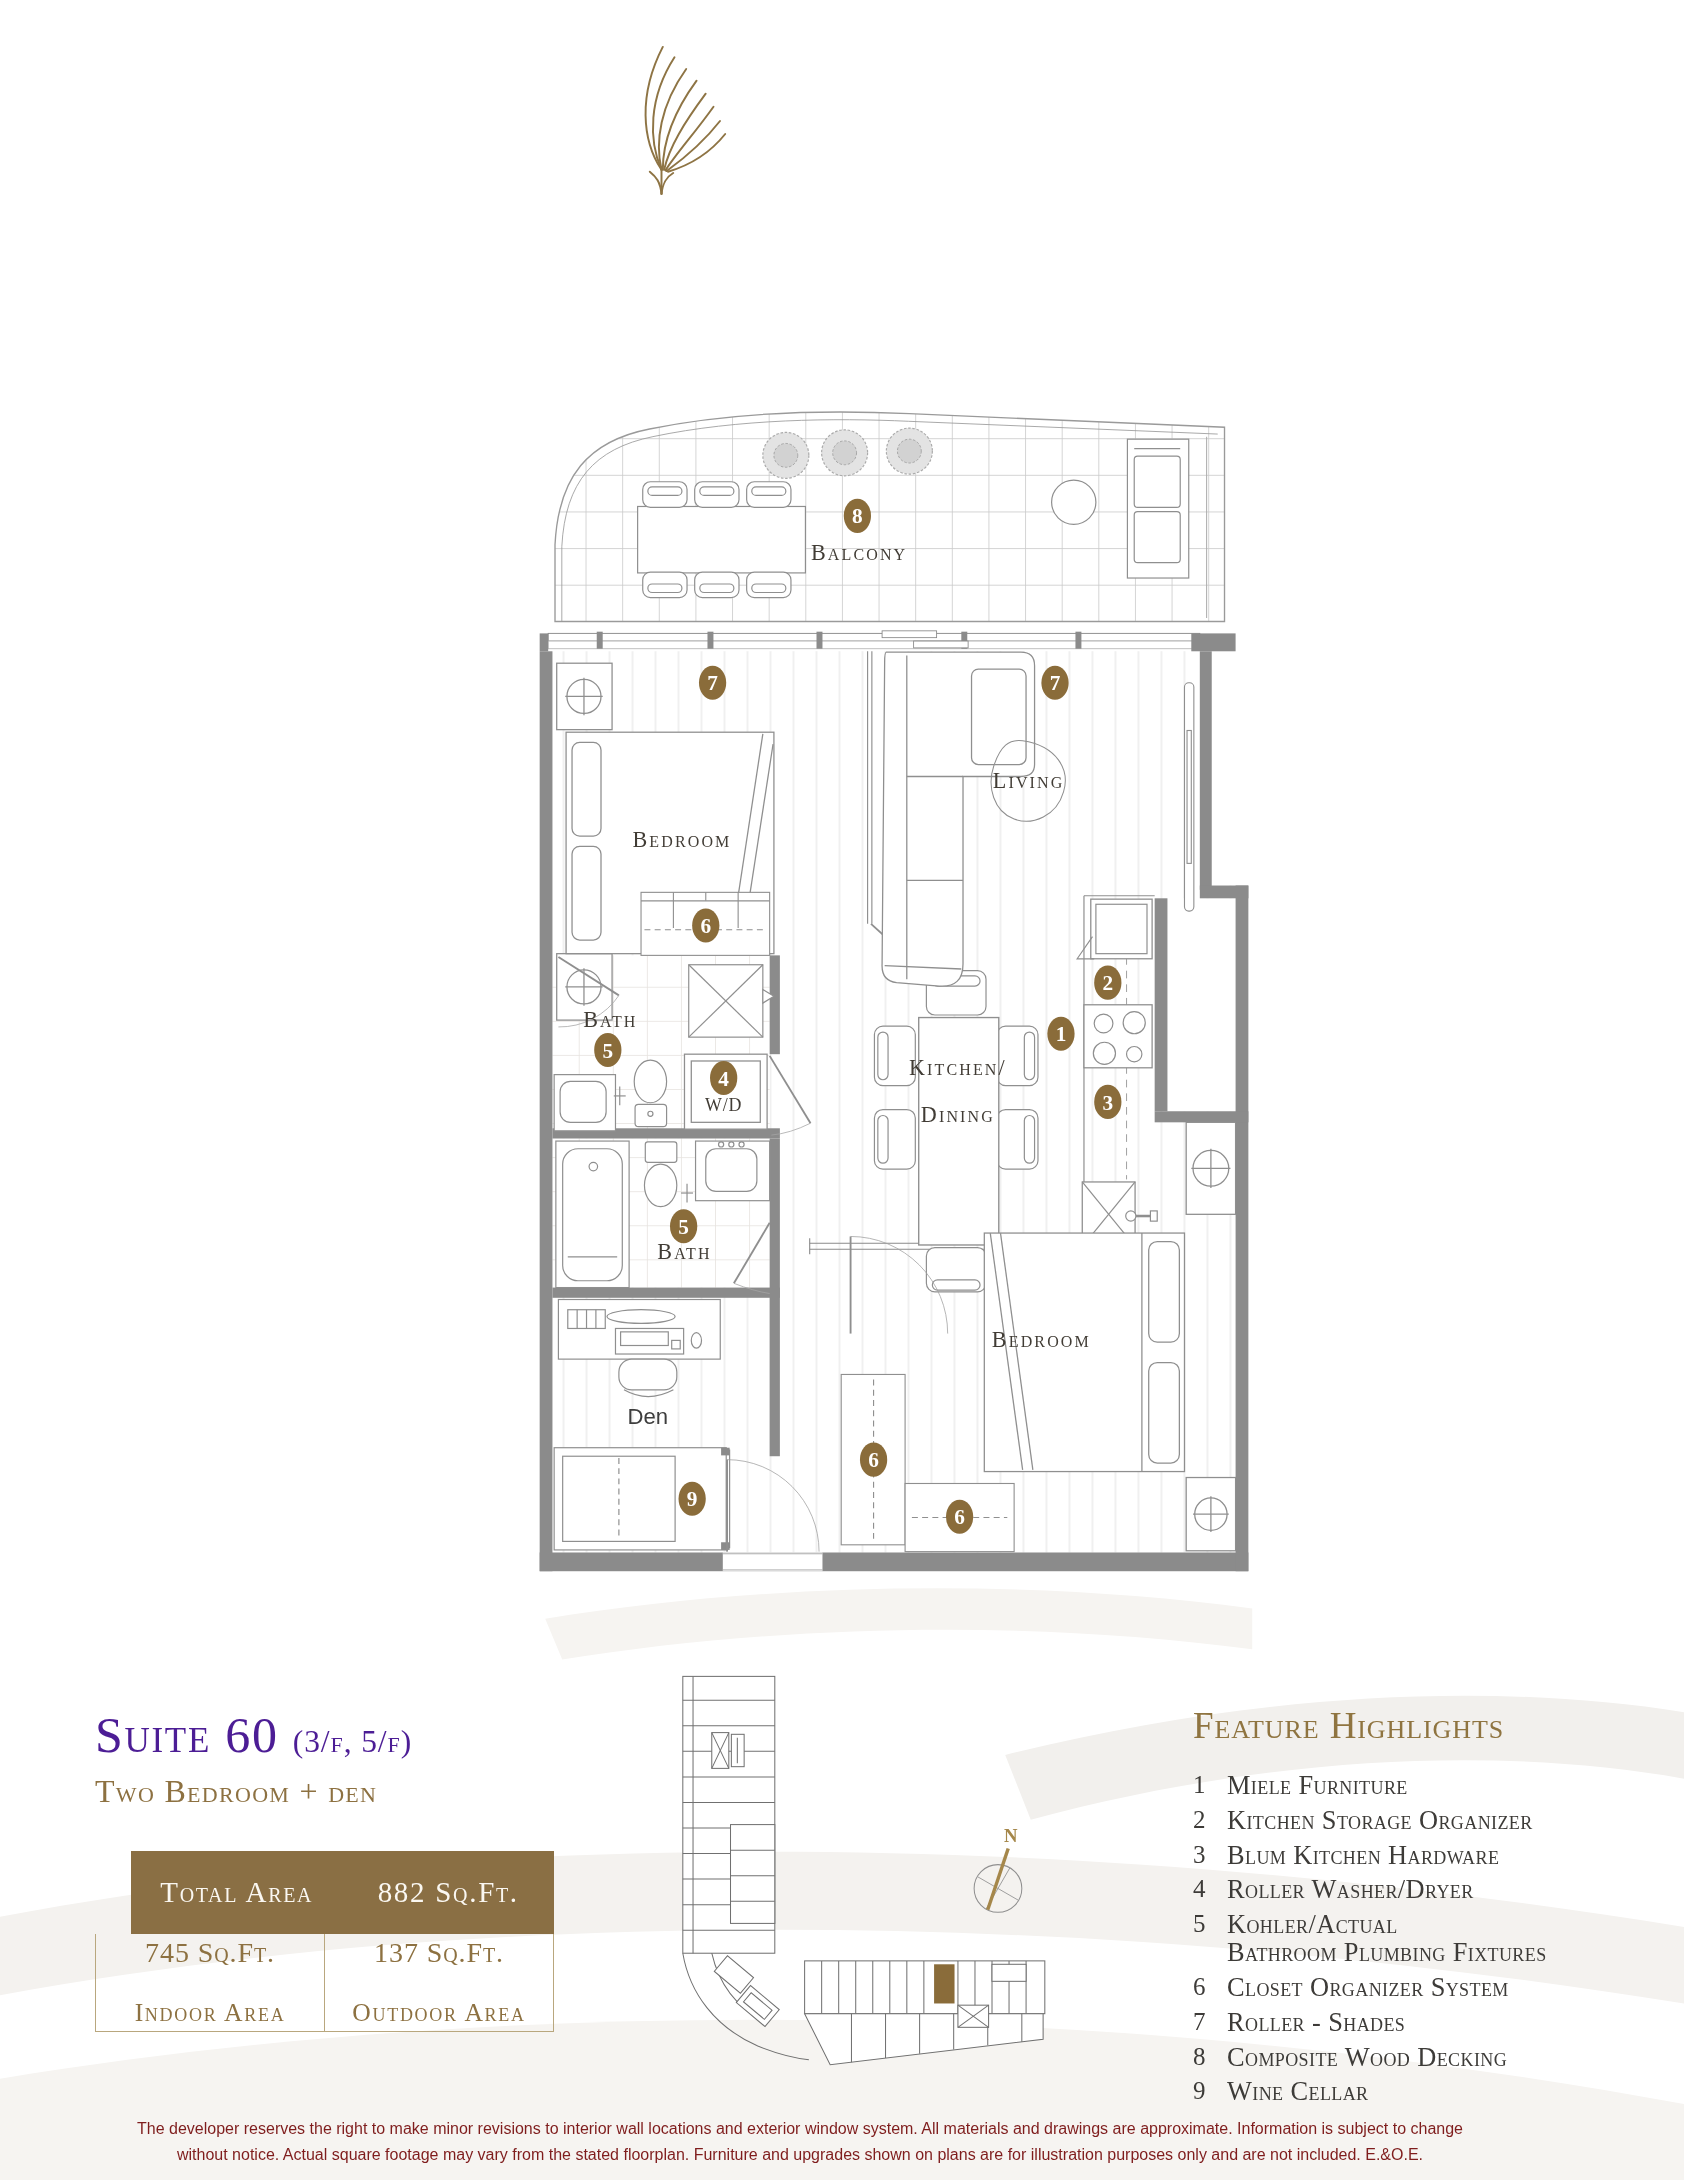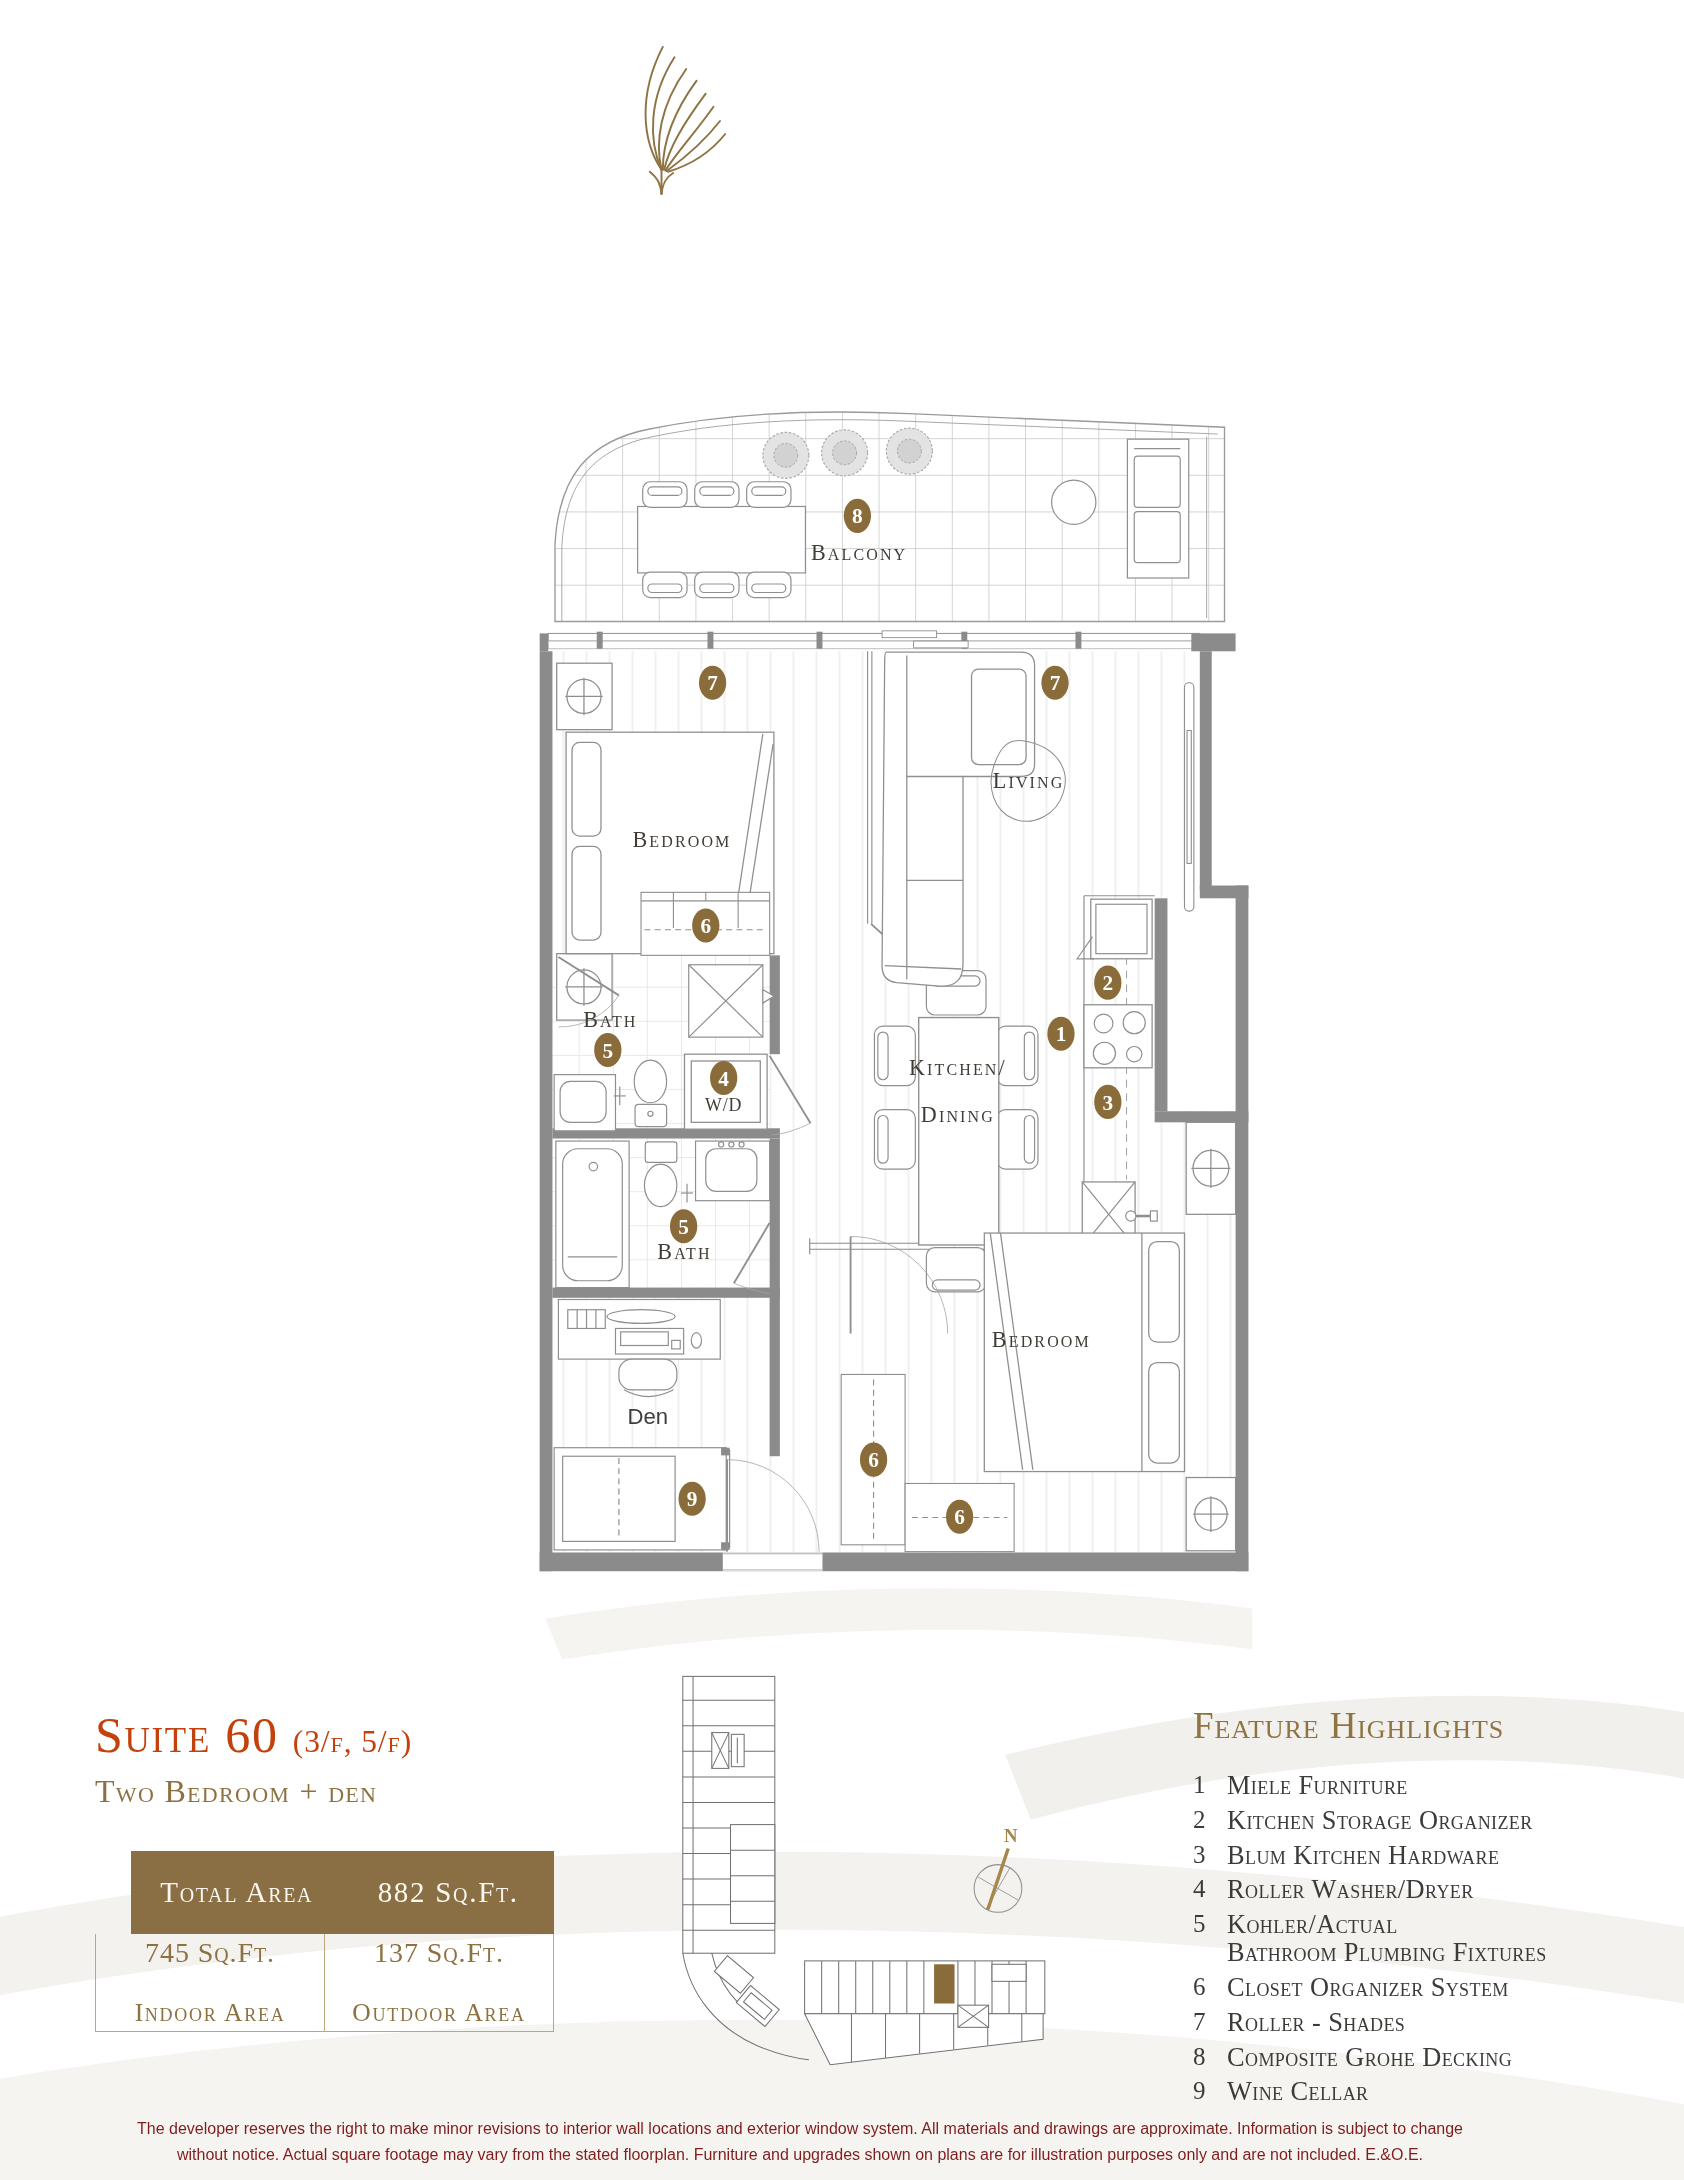--- a/index.html
+++ b/index.html
@@ -13,21 +13,21 @@
   .wordmark .wm-line{font-size:55px;letter-spacing:6px;line-height:53px;}
 
   
   .plan-label{font-variant-caps:small-caps;letter-spacing:2.5px;fill:#413c35;font-size:26px;}
   .plan-label-sans{font-family:"Liberation Sans",sans-serif;font-size:26px;fill:#3d3d3d;}
   .marker-num{fill:#ffffff;font-size:25px;font-weight:bold;}
   .wd-label{font-variant-caps:small-caps;letter-spacing:1px;fill:#413c35;font-size:21px;}
 
   
   .suite-block{position:absolute;left:95px;top:1709px;width:477px;z-index:2;}
-  .suite-title{font-variant-caps:small-caps;color:#c2410c;font-size:50px;letter-spacing:1.7px;line-height:53px;}
+  .suite-title{font-variant-caps:small-caps;color:#4c1d95;font-size:50px;letter-spacing:1.7px;line-height:53px;}
   .suite-floors{font-size:31.5px;letter-spacing:0.9px;}
   .suite-subtitle{font-variant-caps:small-caps;color:#8d7141;font-size:32px;letter-spacing:1.3px;margin-top:5.1px;}
   .area-table{width:459px;margin-top:41px;}
   .area-header{background:#8a6f44;height:83px;display:flex;align-items:center;color:#faf7f1;
                font-variant-caps:small-caps;font-size:29px;letter-spacing:1.7px;margin-left:36px;}
   .area-header span{flex:1;text-align:center;}
   .area-body{display:flex;border:1.3px solid #b9a77e;border-top:none;height:97px;}
   .area-cell{flex:1;display:flex;flex-direction:column;justify-content:center;text-align:center;color:#8d7141;gap:20px;}
   .area-cell + .area-cell{border-left:1.3px solid #b9a77e;}
   .area-val{font-size:28px;letter-spacing:0.9px;font-variant-caps:small-caps;}
@@ -532,21 +532,21 @@
     <div class="feature-row">
         <span class="feature-num">6</span>
         <span class="feature-text">Closet Organizer System</span>
       </div>
     <div class="feature-row">
         <span class="feature-num">7</span>
         <span class="feature-text">Roller - Shades</span>
       </div>
     <div class="feature-row">
         <span class="feature-num">8</span>
-        <span class="feature-text">Composite Grohe Decking</span>
+        <span class="feature-text">Composite Wood Decking</span>
       </div>
     <div class="feature-row">
         <span class="feature-num">9</span>
         <span class="feature-text">Wine Cellar</span>
       </div>
   </div>
 
   <div class="disclaimer">
     <div>The developer reserves the right to make minor revisions to interior wall locations and exterior window system. All materials and drawings are approximate. Information is subject to change</div>
     <div>without notice. Actual square footage may vary from the stated floorplan. Furniture and upgrades shown on plans are for illustration purposes only and are not included. E.&amp;O.E.</div>

